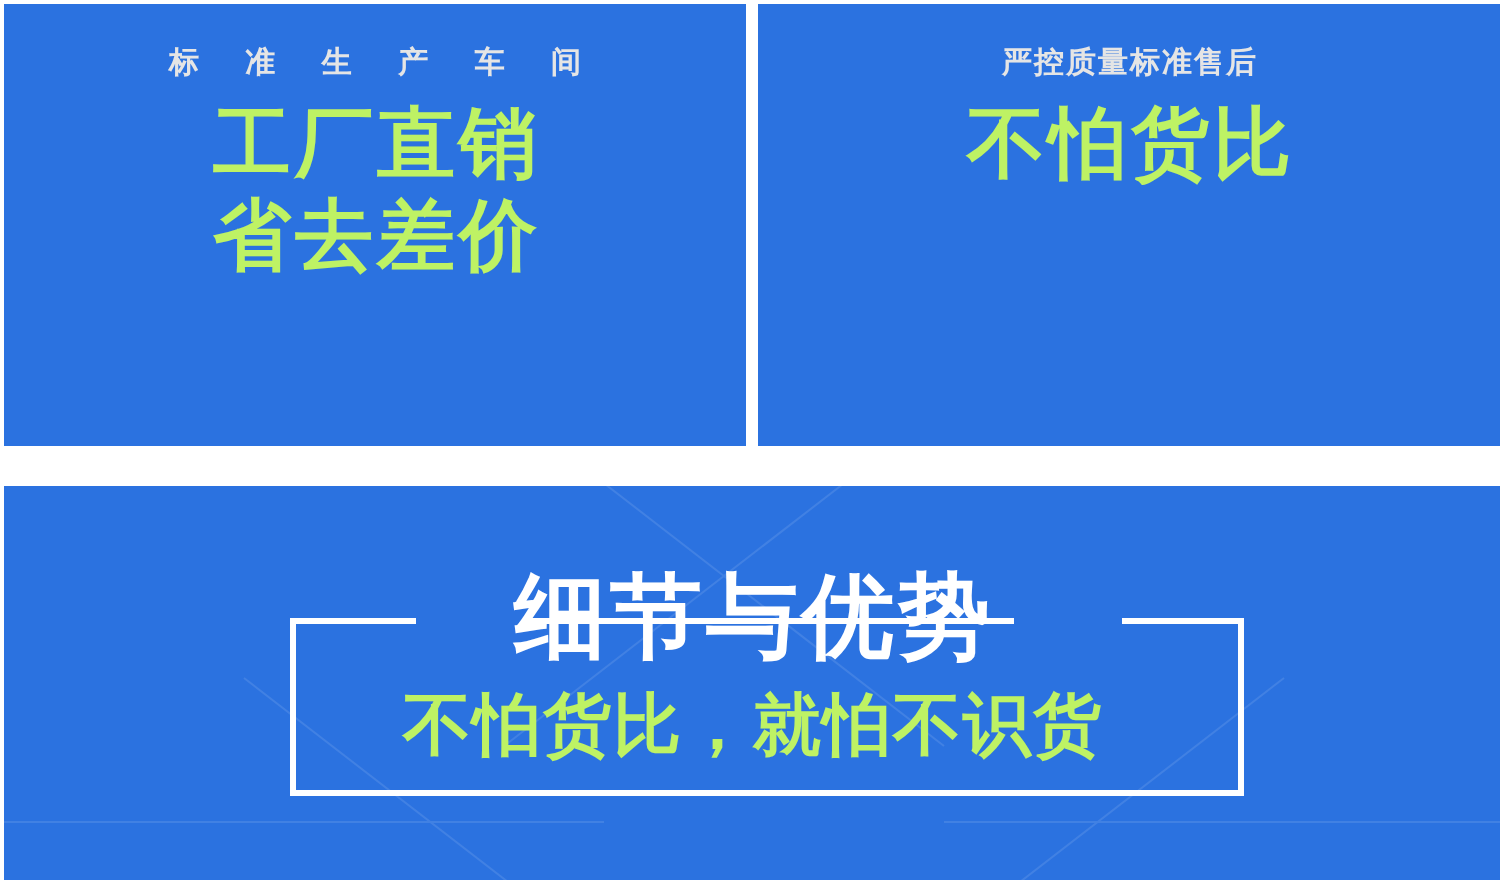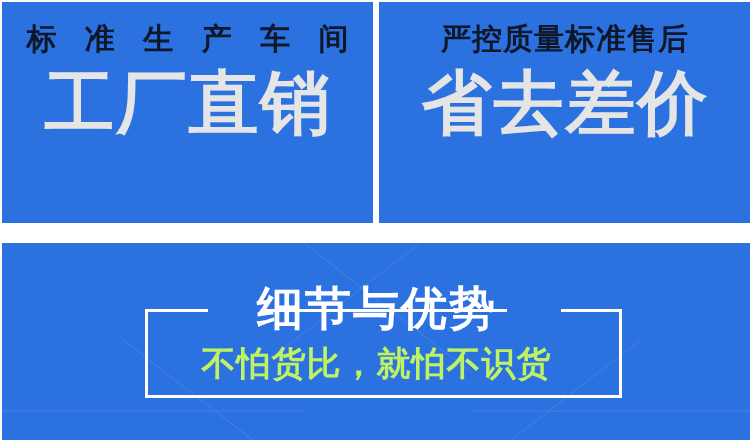--- a/index.html
+++ b/index.html
@@ -55,39 +55,39 @@
     position: absolute;
     inset: 0;
     display: flex;
     flex-direction: column;
     align-items: center;
     justify-content: flex-start;
     padding-top: 22px;
     box-sizing: border-box;
   }
   .eyebrow {
-    color: #0f172a;
-    font-size: 30px;
+    color: #e5e5e5;
+    font-size: 15px;
     font-weight: 700;
     line-height: 1;
     white-space: nowrap;
     text-align: center;
   }
   .eyebrow.spaced {
     letter-spacing: 9px;
     text-indent: 9px;
     font-weight: 600;
   }
   .eyebrow.tight {
     letter-spacing: 1px;
     text-indent: 1px;
   }
   .headline {
-    color: #e5e5e5;
-    font-size: 70px;
+    color: #bef264;
+    font-size: 39px;
     font-weight: 700;
     line-height: 1.02;
     letter-spacing: 2px;
     text-indent: 2px;
     white-space: nowrap;
   }
   .headline.l1 { margin-top: 14px; }
   .headline.l2 { margin-top: 6px; }
 
   
@@ -145,27 +145,28 @@
 </style>
 </head>
 <body>
 
 <div id="banner">
 
   <div class="panel panel-top-left">
     <div class="panel-inner">
       <div class="eyebrow spaced">标 准 生 产 车 间</div>
       <div class="headline l1">工厂直销</div>
+      <div class="headline l2">省去差价</div>
     </div>
   </div>
 
   <div class="panel panel-top-right">
     <div class="panel-inner">
       <div class="eyebrow tight">严控质量标准售后</div>
-      <div class="headline l1">省去差价</div>
+      <div class="headline l1">不怕货比</div>
     </div>
   </div>
 
   <div class="panel panel-bottom">
 
     <svg class="deco-layer" width="748" height="211" viewBox="0 0 748 211" aria-hidden="true">
       <g stroke="#ffffff" stroke-width="1" fill="none" opacity="0.35">
         <line x1="250" y1="-40" x2="470" y2="130"></line>
         <line x1="470" y1="-40" x2="250" y2="130"></line>
         <line x1="120" y1="96" x2="340" y2="266"></line>

